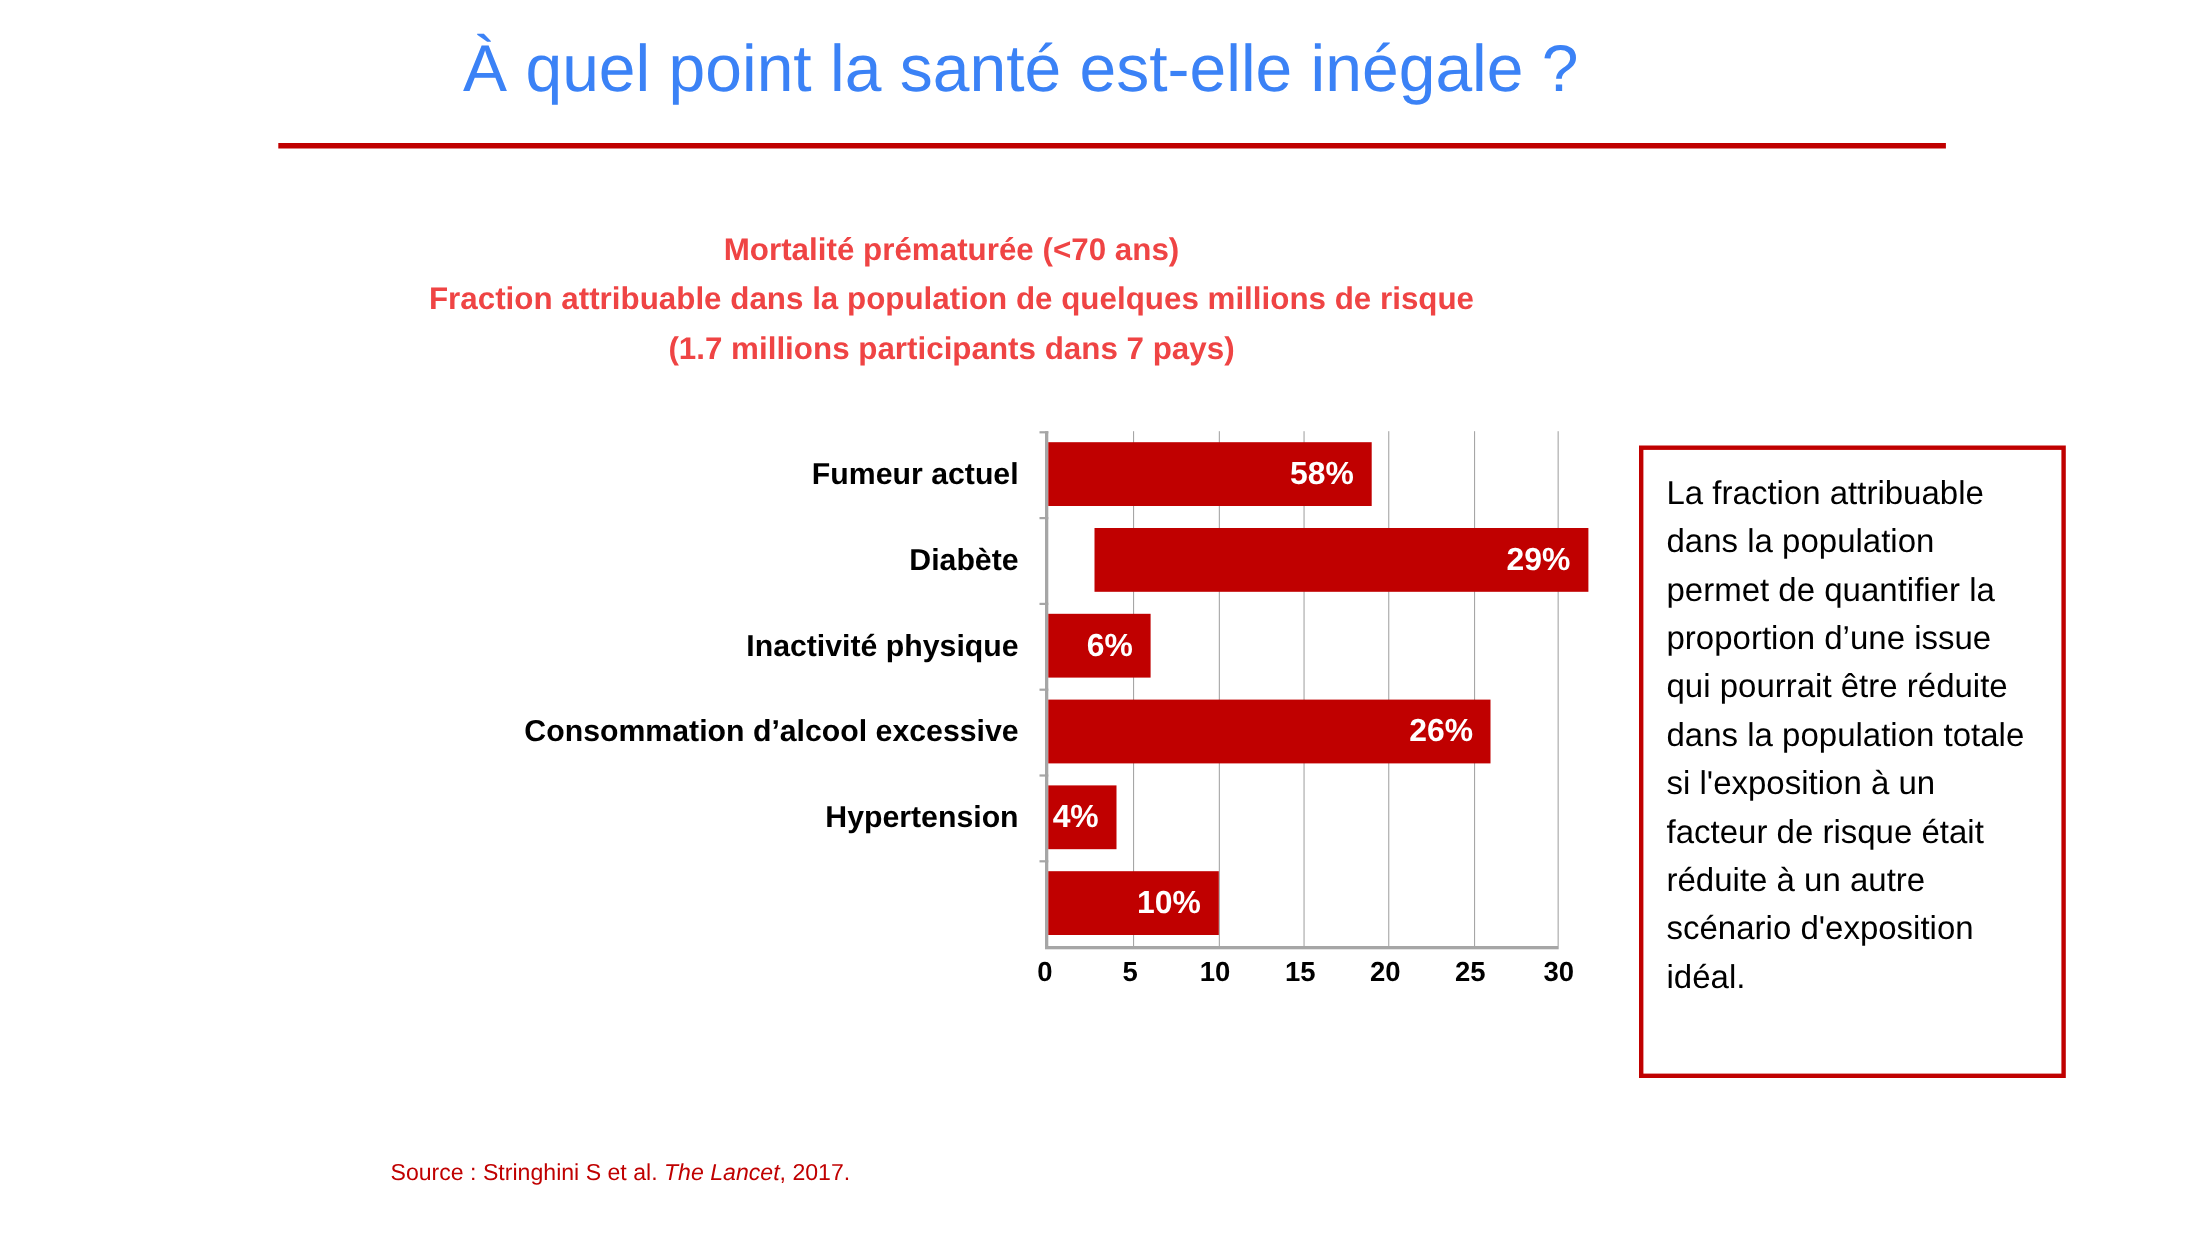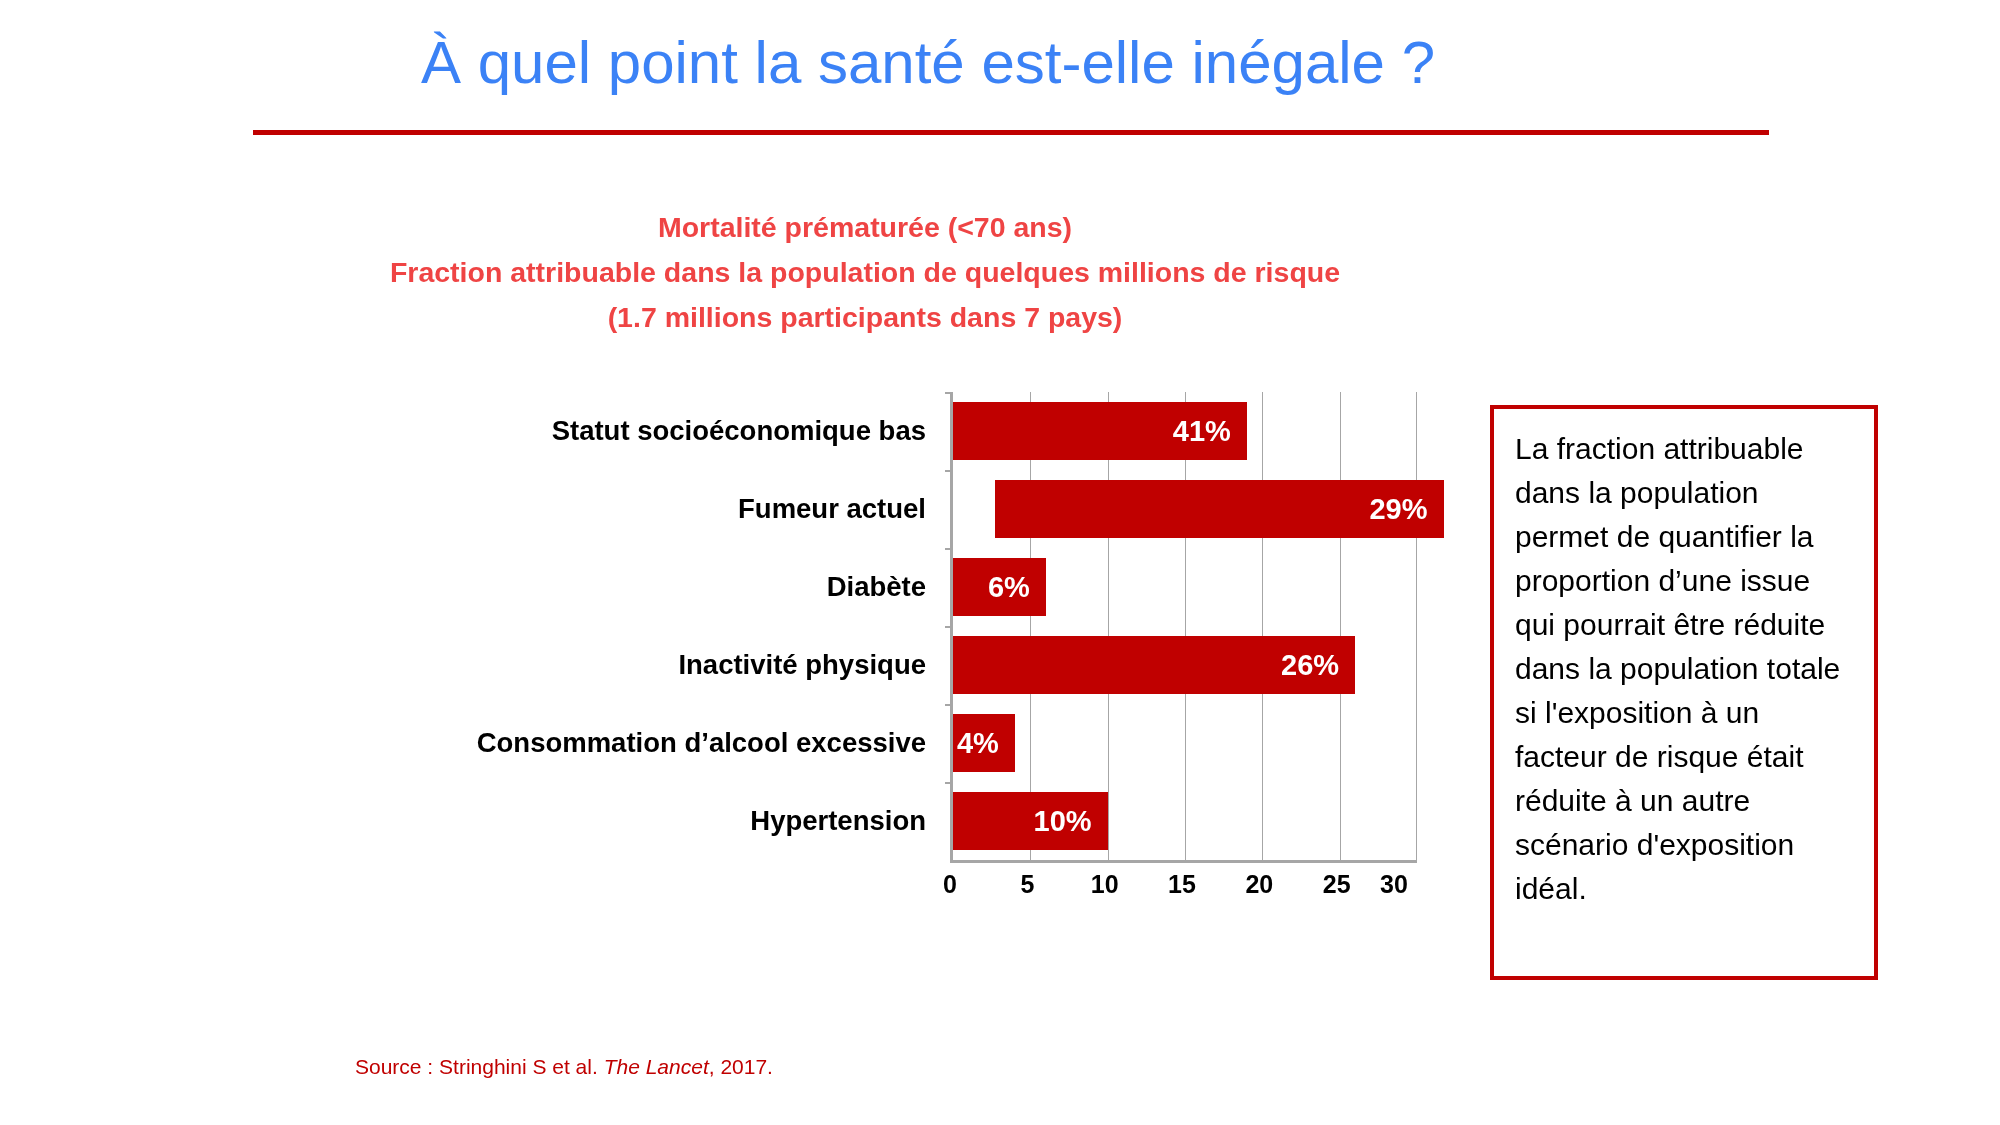--- a/index.html
+++ b/index.html
@@ -178,39 +178,38 @@
 
 <div class="chart-heading">
   <div>Mortalité prématurée (&lt;70 ans)</div>
   <div>Fraction attribuable dans la population de quelques millions de risque</div>
   <div>(1.7 millions participants dans 7 pays)</div>
 </div>
 
 <div class="chart-wrap">
 
   <div class="cat-labels">
-    <div class="cat-label">Statut socioéconomique bas</div>
     <div class="cat-label">Fumeur actuel</div>
     <div class="cat-label">Diabète</div>
     <div class="cat-label">Inactivité physique</div>
     <div class="cat-label">Consommation d’alcool excessive</div>
     <div class="cat-label">Hypertension</div>
   </div>
 
   <div class="plot" id="plot">
     <div class="gridline" style="left:16.6%"></div>
     <div class="gridline" style="left:33.3%"></div>
     <div class="gridline" style="left:50%"></div>
     <div class="gridline" style="left:66.6%"></div>
     <div class="gridline" style="left:83.3%"></div>
     <div class="gridline" style="left:99.7%"></div>
 
     <div class="bar-row">
       <div class="tick-stub"></div>
-      <div class="bar" id="bar0" style="width: 63.3333%;">41%</div>
+      <div class="bar" id="bar0" style="width: 63.3333%;">58%</div>
     </div>
     <div class="bar-row">
       <div class="tick-stub"></div>
       <div class="bar" id="bar1" style="width: 96.6667%; margin-left: 42px;">29%</div>
     </div>
     <div class="bar-row">
       <div class="tick-stub"></div>
       <div class="bar" id="bar2" style="width: 20%;">6%</div>
     </div>
     <div class="bar-row">
@@ -229,21 +228,21 @@
 
   <div class="axis-line"></div>
 
   <div class="x-ticks" id="xticks">
       <div class="x-tick" style="left: 0px;">0</div>
       <div class="x-tick" style="left: 77.3333px;">5</div>
       <div class="x-tick" style="left: 154.667px;">10</div>
       <div class="x-tick" style="left: 232px;">15</div>
       <div class="x-tick" style="left: 309.333px;">20</div>
       <div class="x-tick" style="left: 386.667px;">25</div>
-      <div class="x-tick" style="left: 444px; text-align: right;">30</div>
+      <div class="x-tick" style="left: 467px; text-align: right;">30</div>
     </div>
 </div>
 
 <div class="note-box">La fraction attribuable dans la population permet de quantifier la proportion d’une issue qui pourrait être réduite dans la population totale si l'exposition à un facteur de risque était réduite à un autre scénario d'exposition idéal.</div>
 
 <div class="source">
   <span>Source : Stringhini S et al. </span><span class="journal">The Lancet</span><span>, 2017.</span>
 </div>
 
 </body></html>

